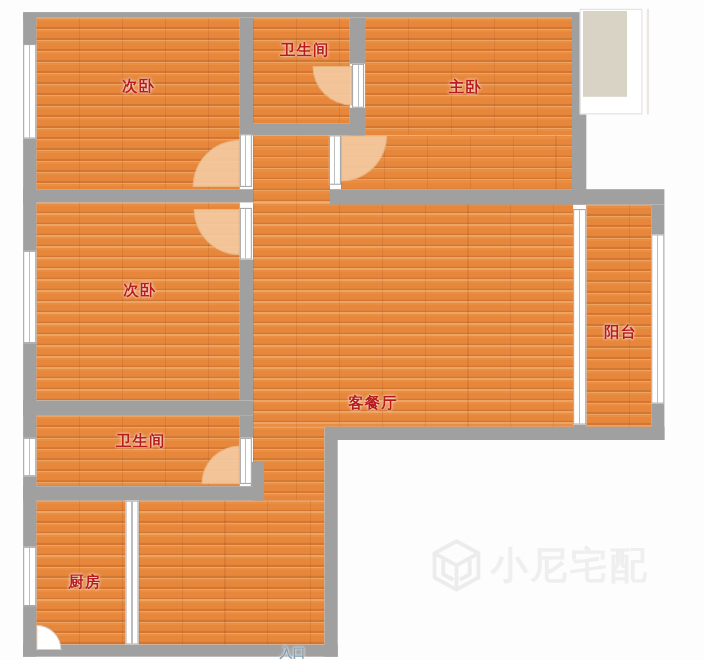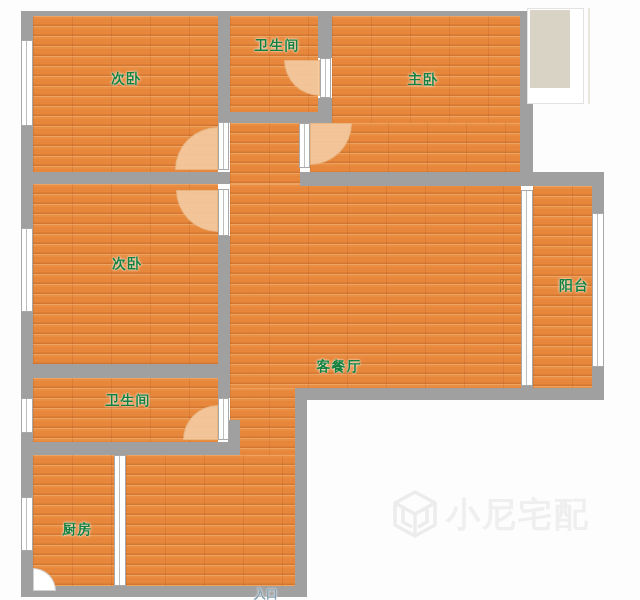--- a/index.html
+++ b/index.html
@@ -36,21 +36,21 @@
   .arc.br{border-radius:0 0 100% 0;}
   .fan{
     position:absolute;background:#ffffff;border:1px solid #cfcfcf;box-sizing:border-box;
     border-radius:0 100% 0 0;
   }
   .bay-frame{position:absolute;background:#ffffff;border:1px solid #e2e2e2;box-sizing:border-box;}
   .bay-fill{position:absolute;background:#d8d3c4;}
   .bay-line{position:absolute;background:#e9e7de;}
   .lbl{
     position:absolute;transform:translate(-50%,-50%);
-    font-weight:bold;font-size:14px;color:#15803d;letter-spacing:1px;white-space:nowrap;
+    font-weight:bold;font-size:14px;color:#b91c1c;letter-spacing:1px;white-space:nowrap;
     text-shadow:0 0 3px rgba(255,255,255,.95),0 0 1px rgba(255,255,255,.9);
   }
   .lbl.entry{font-size:12px;color:#85a0b2;letter-spacing:0;}
   .wm{
     position:absolute;left:392px;top:489px;display:flex;align-items:center;gap:8px;
     pointer-events:none;
   }
   .wm-text{
     font-weight:bold;font-size:34px;letter-spacing:2px;color:#efefef;line-height:1;
   }
@@ -118,21 +118,21 @@
     <div class="fan" style="left:33px;top:568px;width:23px;height:23px;"></div>
 
     <div class="bay-frame" style="left:527px;top:8px;width:57px;height:96px;"></div>
     <div class="bay-fill" style="left:530px;top:10px;width:40px;height:78px;"></div>
     <div class="bay-line" style="left:588px;top:8px;width:2px;height:96px;"></div>
 
     <div class="lbl" style="left:126px;top:79px;">次卧</div>
     <div class="lbl" style="left:277px;top:46px;">卫生间</div>
     <div class="lbl" style="left:423px;top:80px;">主卧</div>
     <div class="lbl" style="left:127px;top:264px;">次卧</div>
-    <div class="lbl" style="left:564px;top:286px;margin-left:10px;">阳台</div>
+    <div class="lbl" style="left:564px;top:302px;">阳台</div>
     <div class="lbl" style="left:320px;top:367px;margin-left:19px;">客餐厅</div>
     <div class="lbl" style="left:128px;top:401px;">卫生间</div>
     <div class="lbl" style="left:77px;top:530px;">厨房</div>
     <div class="lbl entry" style="left:266px;top:594px;">入口</div>
 
     <div class="wm">
       <svg width="46" height="50" viewBox="0 0 46 50">
         <g fill="none" stroke="#ececec" stroke-width="3.5" stroke-linejoin="round">
           <polygon points="23,3 43,14 43,36 23,47 3,36 3,14"></polygon>
           <polyline points="3,14 23,25 43,14"></polyline>

